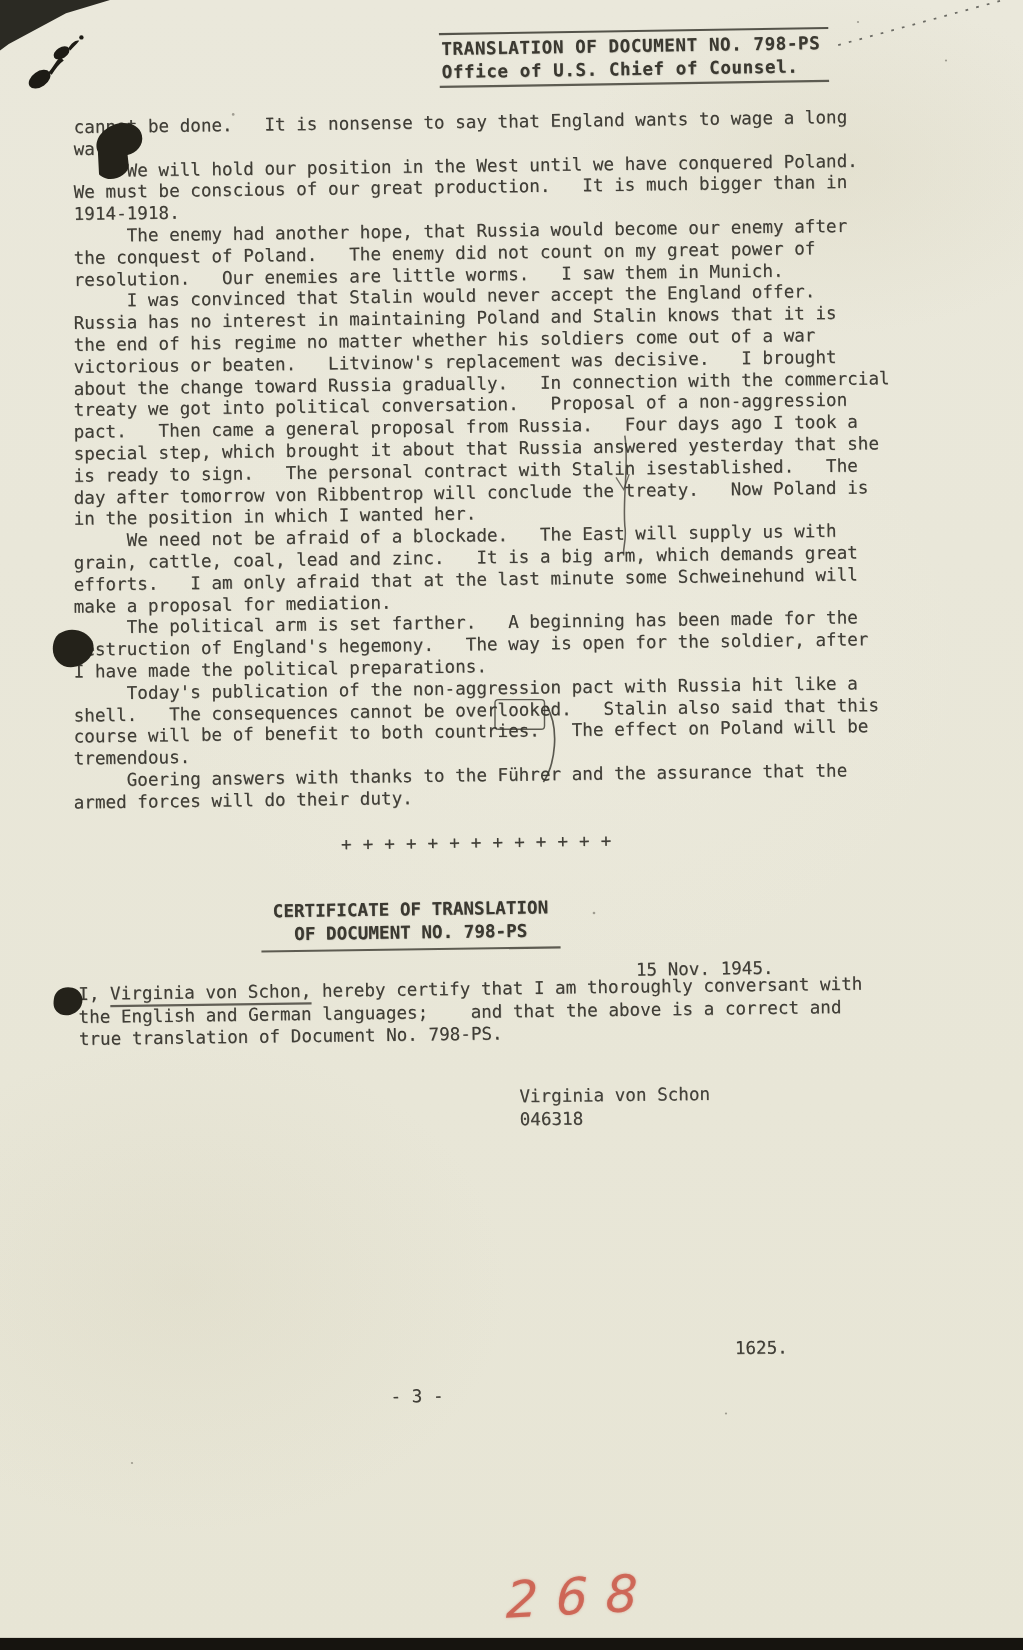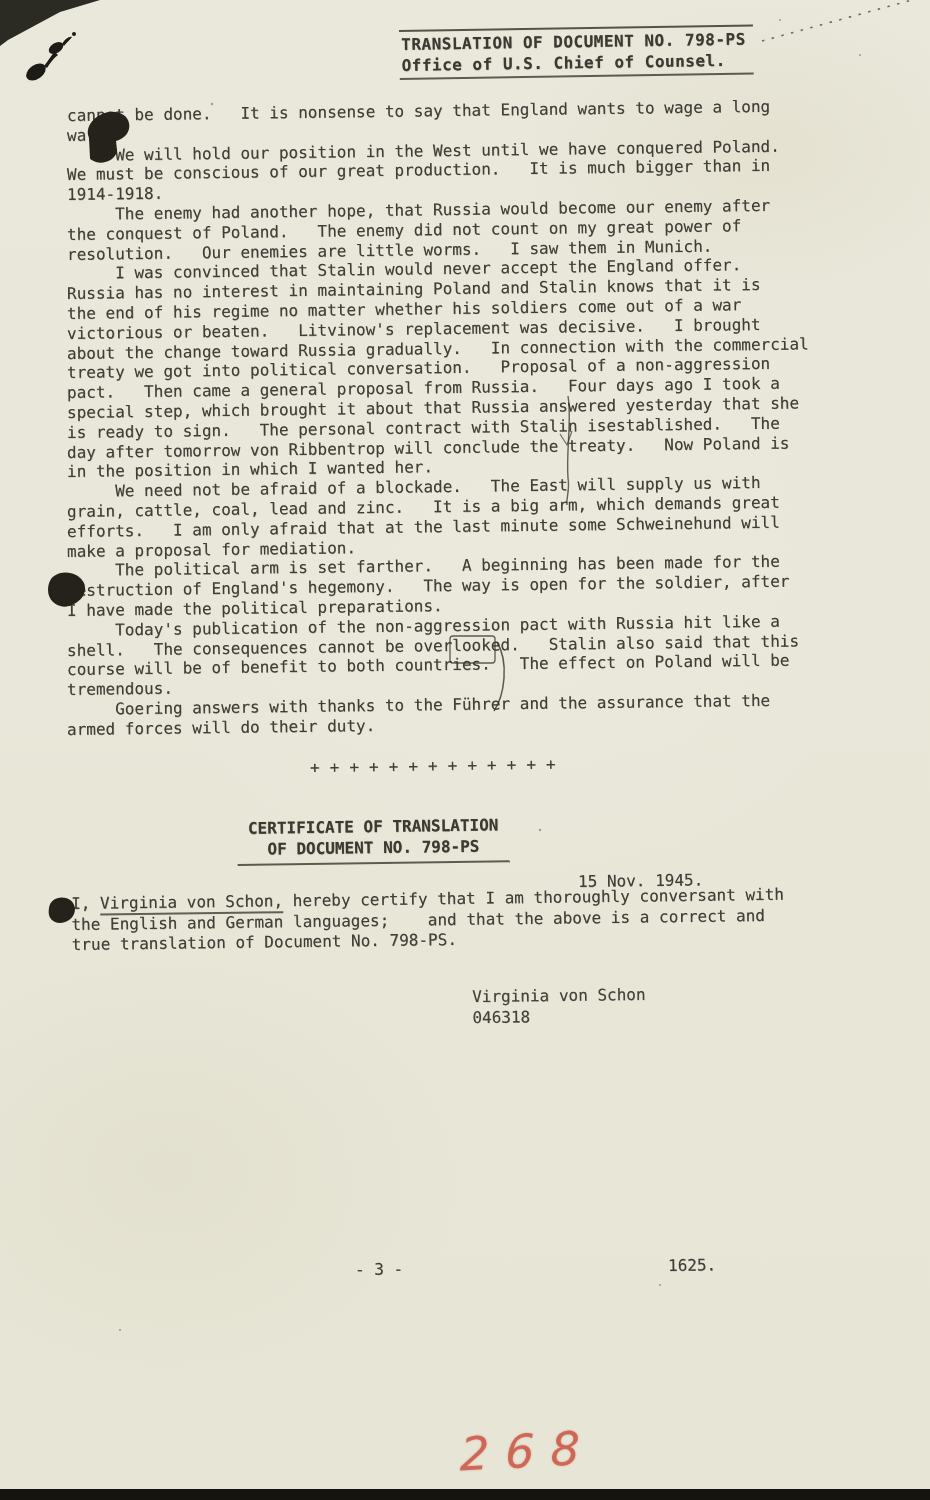--- a/index.html
+++ b/index.html
@@ -82,21 +82,21 @@
   .cert-body .u-name { border-bottom: 2px solid rgba(62,60,52,0.8); padding-bottom: 1px; }
   .sig-block {
     position: absolute; left: 472px; top: 986px;
     transform: rotate(-0.7deg); transform-origin: 0 0;
   }
   .sig-block div {
     white-space: pre; color: #44423b; font-size: 16px; line-height: 21px;
     text-shadow: 0.3px 0.3px 0.6px rgba(62,60,52,0.45);
   }
   .page-number { left: 355px; top: 1260px; }
-  .doc-number  { left: 668px; top: 1256px; }
+  .doc-number  { left: 668px; top: 1216px; }
   
   .red-number {
     position: absolute; left: 460px; top: 1424px;
     font-family: "DejaVu Sans", sans-serif;
     font-style: italic;
     font-size: 46px;
     letter-spacing: 16px;
     color: rgba(204,95,79,0.88);
     text-shadow: 0 0 2px rgba(204,95,79,0.55);
     transform: rotate(-3deg) skewX(-4deg);

